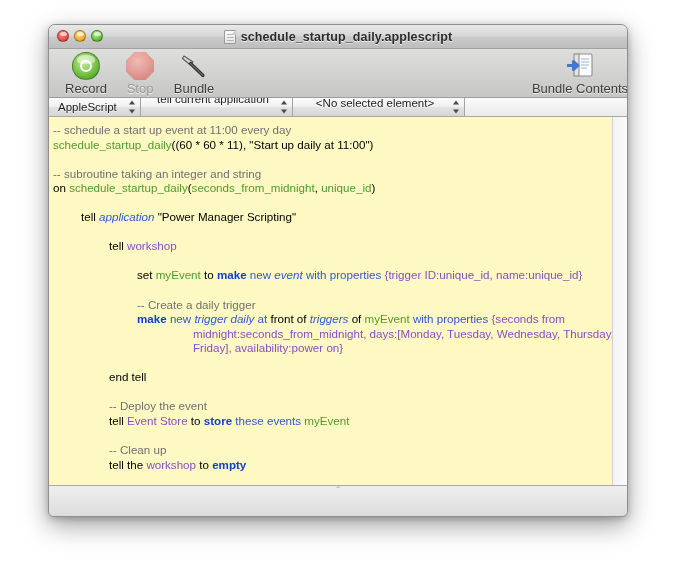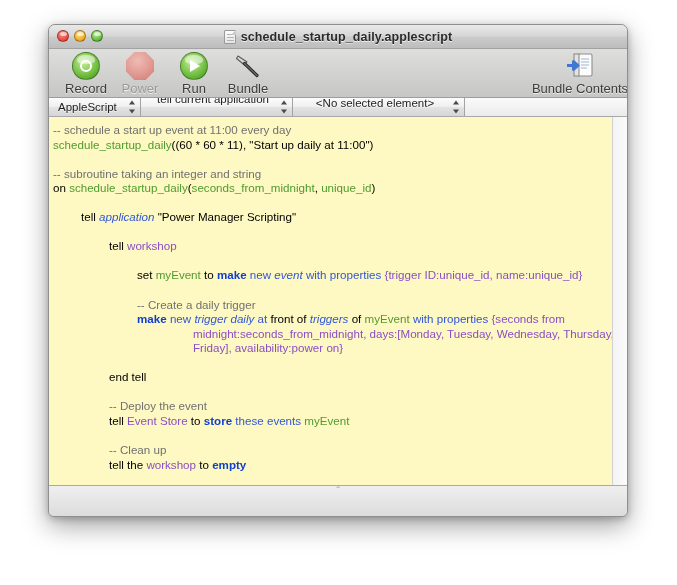--- a/index.html
+++ b/index.html
@@ -359,29 +359,23 @@
 
       <div class="tool">
         <div class="btn-circle rec">
           <span class="inner"></span>
         </div>
         <span class="tool-label">Record</span>
       </div>
 
       <div class="tool disabled">
         <div class="stop-oct"></div>
-        <span class="tool-label">Power</span>
-      </div>
-
-      <div class="tool">
-        <div class="btn-circle run">
-          <span class="inner"></span>
-        </div>
-        <span class="tool-label">Run</span>
-      </div>
+        <span class="tool-label">Stop</span>
+      </div>
+
 
       <div class="tool">
         <div class="hammer">
           <svg width="28" height="28" viewBox="0 0 28 28">
             <path d="M4 4 L13 10 L10.5 13 L2.5 6.5 Z" fill="#d8d8d8" stroke="#5a5a5a" stroke-width="1.1" stroke-linejoin="round"></path>
             <path d="M10.5 11.5 L23 23.5" stroke="#2c2c2c" stroke-width="3.2" stroke-linecap="round"></path>
             <path d="M10.5 11.5 L23 23.5" stroke="#6d6d6d" stroke-width="1.1" stroke-linecap="round"></path>
           </svg>
         </div>
         <span class="tool-label">Bundle</span>

